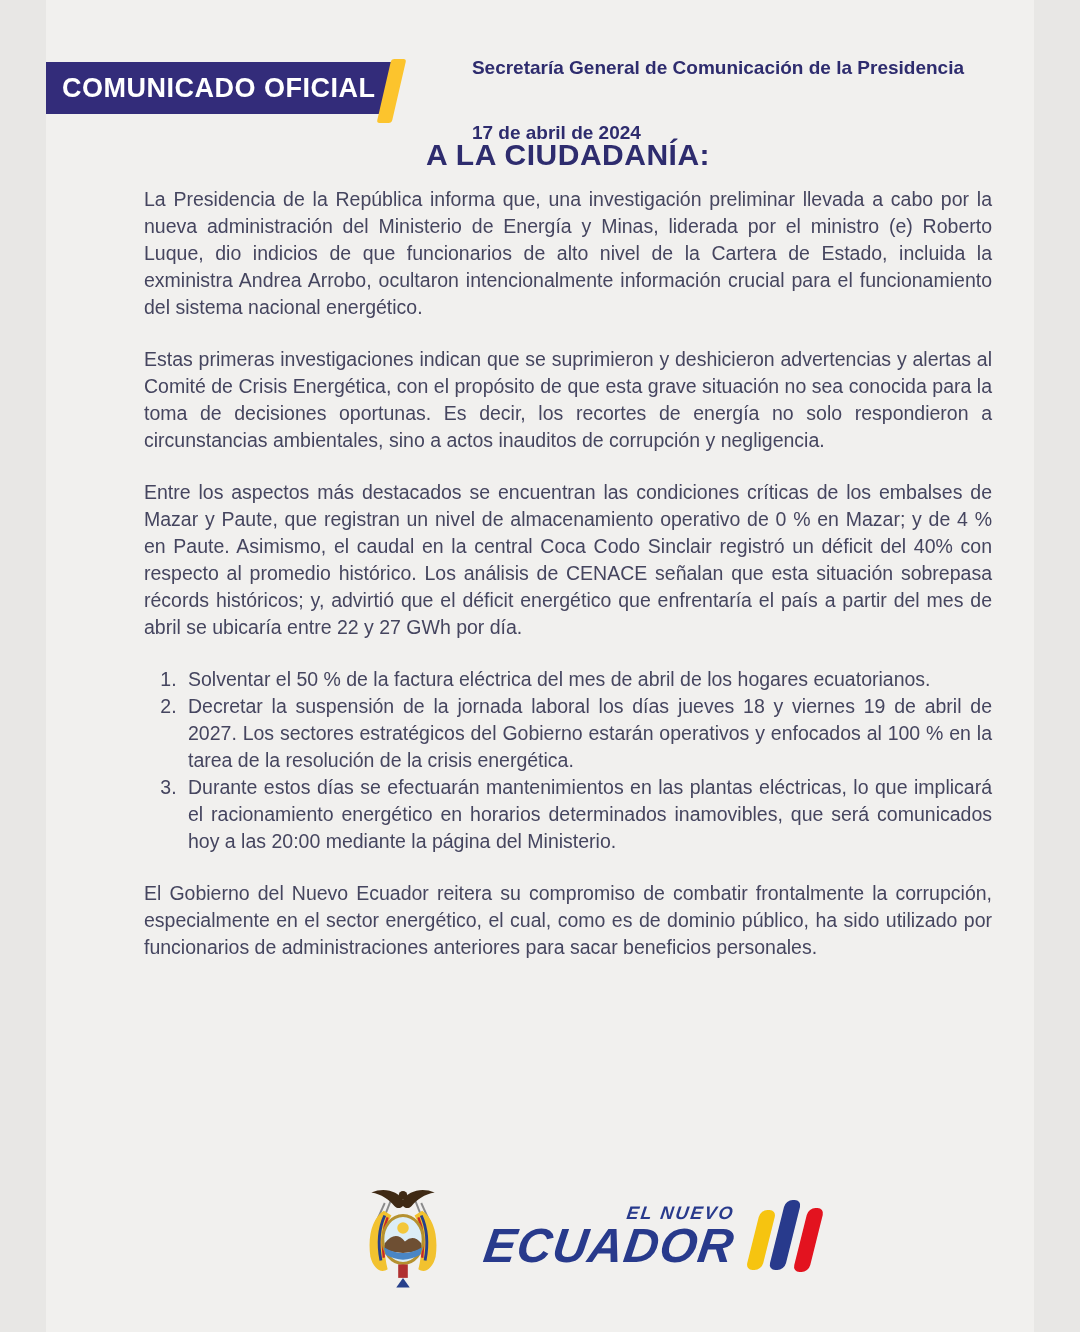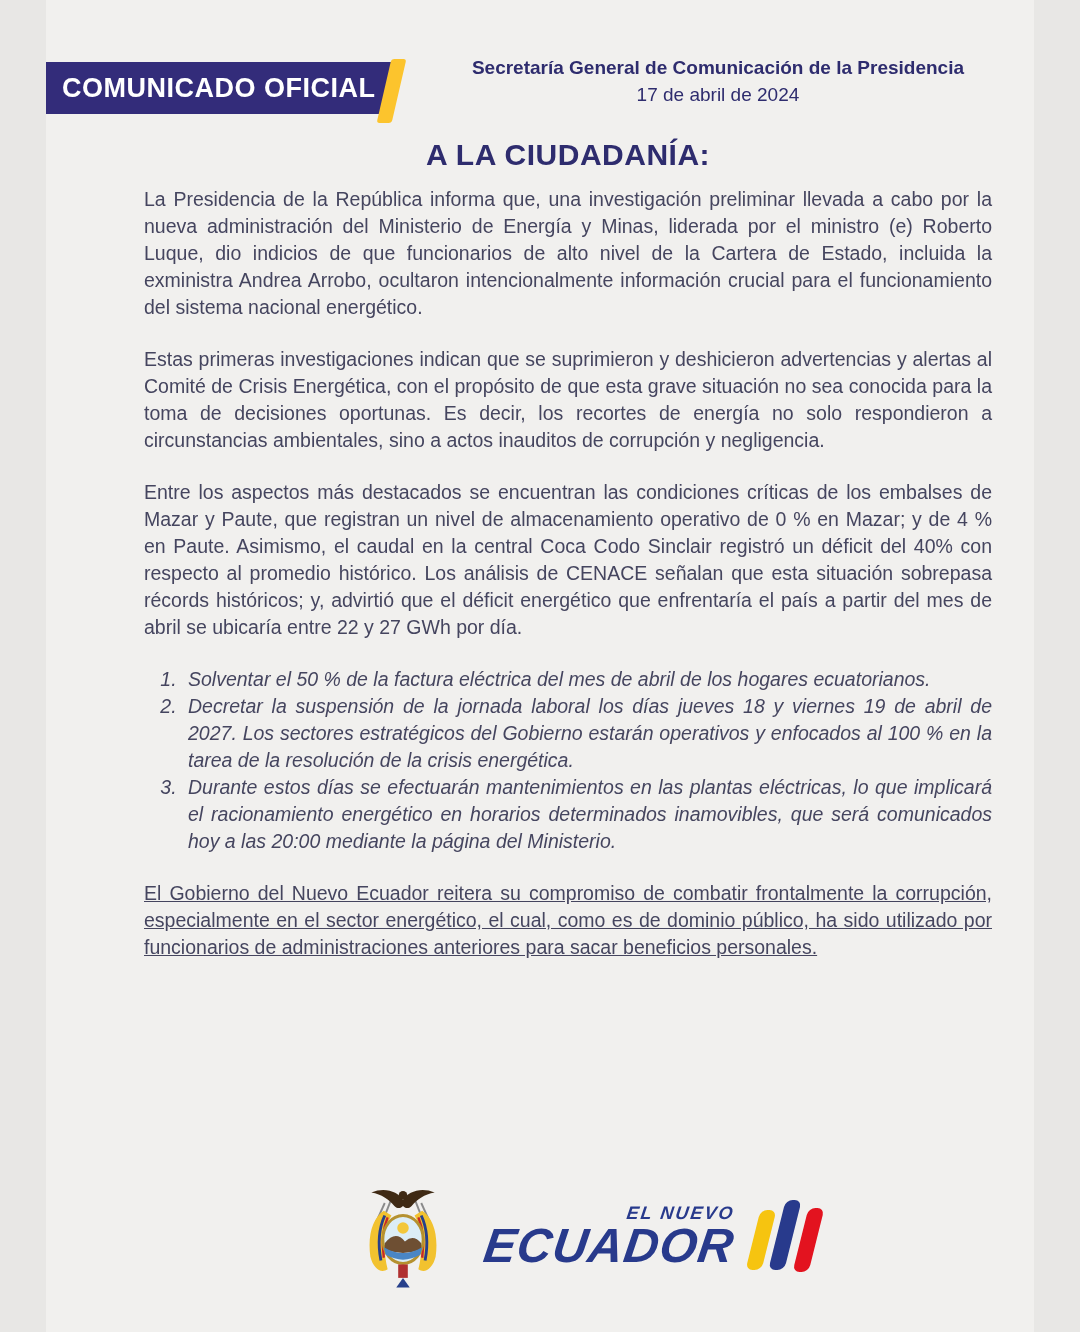--- a/index.html
+++ b/index.html
@@ -43,27 +43,27 @@
     background: #fcc42d;
     transform: skewX(-13deg);
     border-radius: 3px;
   }
 
   
   .header-right {
     position: absolute;
     top: 54px;
     right: 70px;
-    text-align: center;
+    text-align: left;
     color: #2e2c6e;
     font-size: 19px;
     line-height: 27px;
   }
   .header-org { font-weight: bold; }
-  .header-date { font-weight: normal; }
+  .header-date { font-weight: bold; margin-top: 38px; }
 
   
   .content {
     position: absolute;
     top: 130px;
     left: 98px;
     width: 848px;
     color: #45455f;
     font-size: 19.5px;
     line-height: 27px;
@@ -77,27 +77,26 @@
     letter-spacing: 0.5px;
     margin: 0 0 18px 0;
   }
   .content p {
     margin: 0 0 25px 0;
     text-align: justify;
   }
   .content ol {
     margin: 0 0 25px 0;
     padding-left: 38px;
-    font-style: italic;
   }
   .content li {
     text-align: justify;
     padding-left: 6px;
   }
-  .content p.closing { margin-bottom: 0; text-decoration: underline; }
+  .content p.closing { margin-bottom: 0; }
 
   
   .footer {
     position: absolute;
     top: 1183px;
     left: 0;
     width: 1080px;
     display: flex;
     justify-content: center;
     align-items: center;

